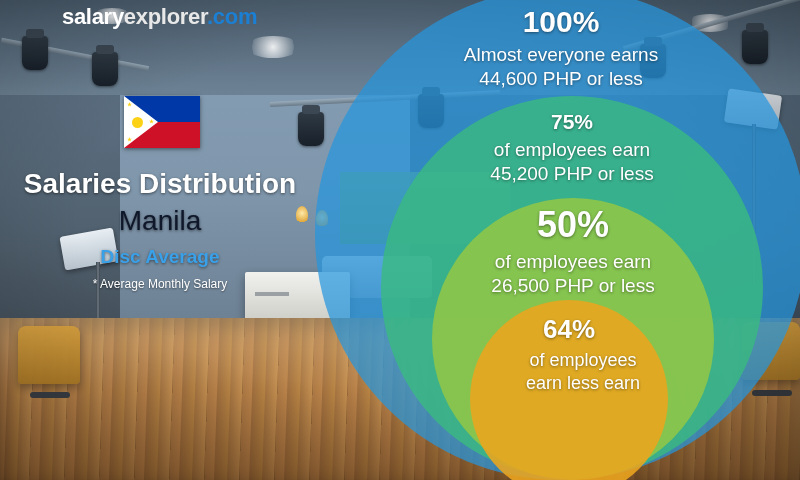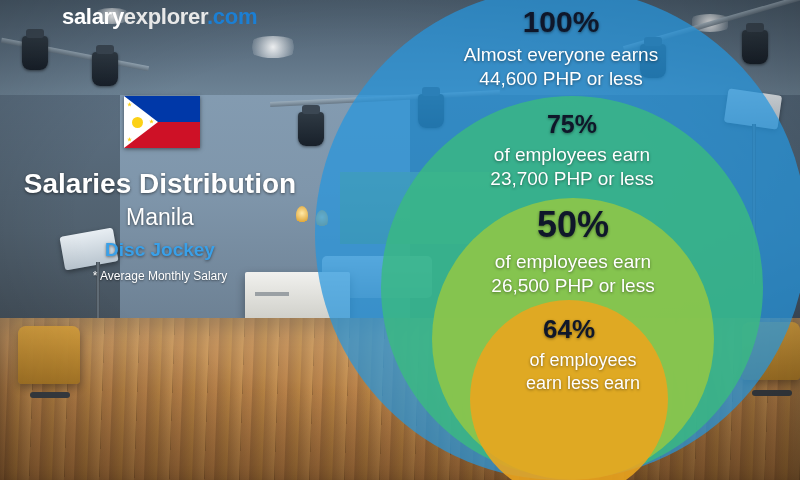--- a/index.html
+++ b/index.html
@@ -207,22 +207,22 @@
     text-align: center;
   }
   .title-main {
     color: #ffffff;
     font-size: 28px;
     font-weight: bold;
     line-height: 1.15;
     text-shadow: 0 1px 3px rgba(0,0,0,.55);
   }
   .title-city {
-    color: #ffffff;
-    font-size: 23px;
+    color: #0f172a;
+    font-size: 28px;
     line-height: 1.5;
     text-shadow: 0 1px 3px rgba(0,0,0,.55);
   }
   .title-job {
     color: #3aa0e8;
     font-size: 19px;
     font-weight: bold;
     line-height: 1.6;
     text-shadow: 0 1px 3px rgba(0,0,0,.5);
   }
@@ -255,33 +255,33 @@
     left: 432px; top: 198px;
     width: 282px; height: 282px;
     background: rgba(150,200,66,0.82);
   }
   .c25 {
     left: 470px; top: 300px;
     width: 198px; height: 198px;
     background: rgba(236,165,30,0.88);
   }
   .pct {
-    color: #0f172a;
+    color: #ffffff;
     font-weight: bold;
     text-shadow: 0 1px 3px rgba(0,0,0,.45);
   }
   .desc {
     color: #ffffff;
     text-align: center;
     line-height: 1.27;
     text-shadow: 0 1px 3px rgba(0,0,0,.45);
   }
   .c100 .pct { font-size: 30px; margin-top: 17px; }
   .c100 .desc { font-size: 19px; margin-top: 4px; }
-  .c75 .pct { font-size: 25px; margin-top: 14px; }
+  .c75 .pct { font-size: 21px; margin-top: 14px; }
   .c75 .desc { font-size: 19px; margin-top: 4px; }
   .c50 .pct { font-size: 36px; margin-top: 6px; }
   .c50 .desc { font-size: 19px; margin-top: 4px; }
   .c25 .pct { font-size: 26px; margin-top: 14px; }
   .c25 .desc { font-size: 18px; margin-top: 4px; margin-left: 28px; }
 </style>
 </head>
 <body>
 
 <div id="stage">
@@ -343,37 +343,37 @@
     <div class="tri"></div>
     <div class="sun"></div>
     <div class="star" style="left:3px; top:6px;"></div>
     <div class="star" style="left:3px; top:41px;"></div>
     <div class="star" style="left:25px; top:23px;"></div>
   </div>
 
   <div class="title-block">
     <div class="title-main">Salaries Distribution</div>
     <div class="title-city">Manila</div>
-    <div class="title-job">Disc Jockey</div>
+    <div class="title-job">Disc Average</div>
     <div class="title-note">* Average Monthly Salary</div>
   </div>
 
   <div class="circ c100">
     <div class="pct">100%</div>
     <div class="desc">
       <div>Almost everyone earns</div>
       <div>44,600 PHP or less</div>
     </div>
   </div>
 
   <div class="circ c75">
     <div class="pct">75%</div>
     <div class="desc">
       <div>of employees earn</div>
-      <div>23,700 PHP or less</div>
+      <div>45,200 PHP or less</div>
     </div>
   </div>
 
   <div class="circ c50">
     <div class="pct">50%</div>
     <div class="desc">
       <div>of employees earn</div>
       <div>26,500 PHP or less</div>
     </div>
   </div>

